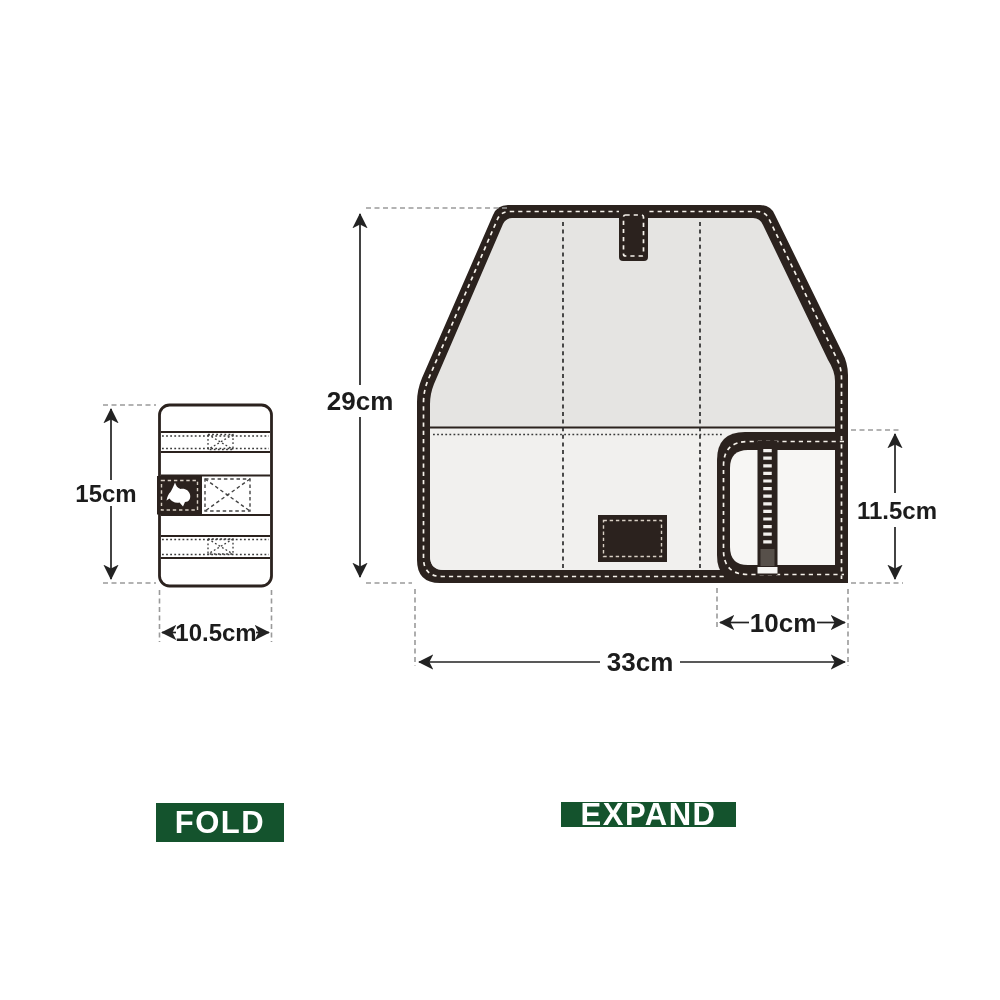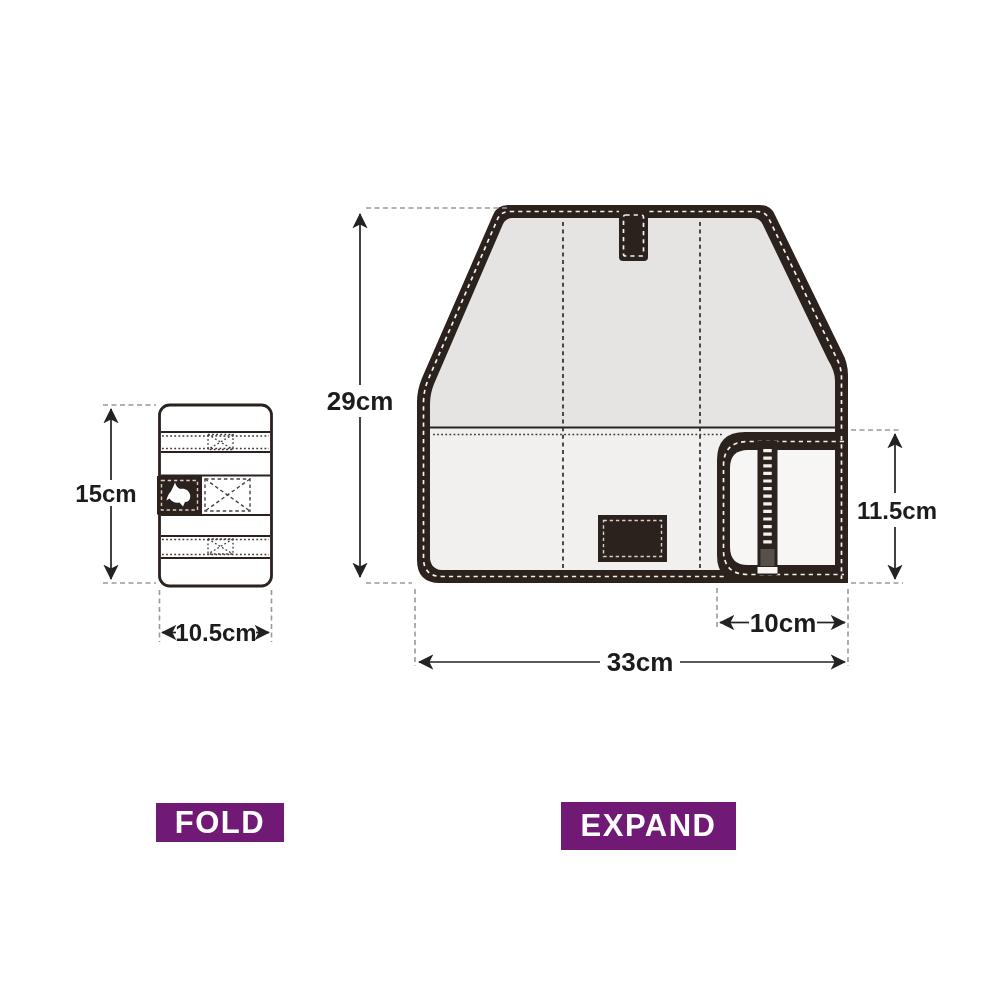--- a/index.html
+++ b/index.html
@@ -15,25 +15,25 @@
   }
   .dim-label.sm{font-size:24px;}
   .dimline{stroke:#222222;stroke-width:1.7;fill:none;}
   .extline{stroke:#9a9a9a;stroke-width:1.6;stroke-dasharray:5 3.5;fill:none;}
   .dotline{stroke:#3a3a3a;stroke-width:1.3;stroke-dasharray:1.8 2.3;fill:none;}
   .dashline{stroke:#2d2d2d;stroke-width:1.7;stroke-dasharray:4 3.6;fill:none;}
   .stitch{stroke:#f5f1ea;stroke-width:1.7;stroke-dasharray:4.2 4;fill:none;}
   .patchstitch{stroke:#d8cfc4;stroke-width:1.4;stroke-dasharray:3.4 2.8;fill:none;}
   .caption{
     position:absolute;display:flex;align-items:center;justify-content:center;
-    background:#701a75;color:#ffffff;font-weight:bold;font-size:31px;
+    background:#14532d;color:#ffffff;font-weight:bold;font-size:31px;
     letter-spacing:1.5px;font-family:"Liberation Sans", sans-serif;
   }
   #caption-fold{left:156px;top:803px;width:128px;height:39px;}
-  #caption-expand{left:561px;top:802px;width:175px;height:48px;}
+  #caption-expand{left:561px;top:802px;width:175px;height:25px;}
 </style>
 </head>
 <body>
 
 <div id="stage">
 
 <svg width="1000" height="1000" viewBox="0 0 1000 1000">
   <defs>
     <marker id="arr" viewBox="0 0 10 10" refX="9.4" refY="5" markerWidth="9" markerHeight="9" orient="auto-start-reverse">
       <path d="M0,0 L10,5 L0,10 L2.6,5 Z" fill="#222222"></path>

